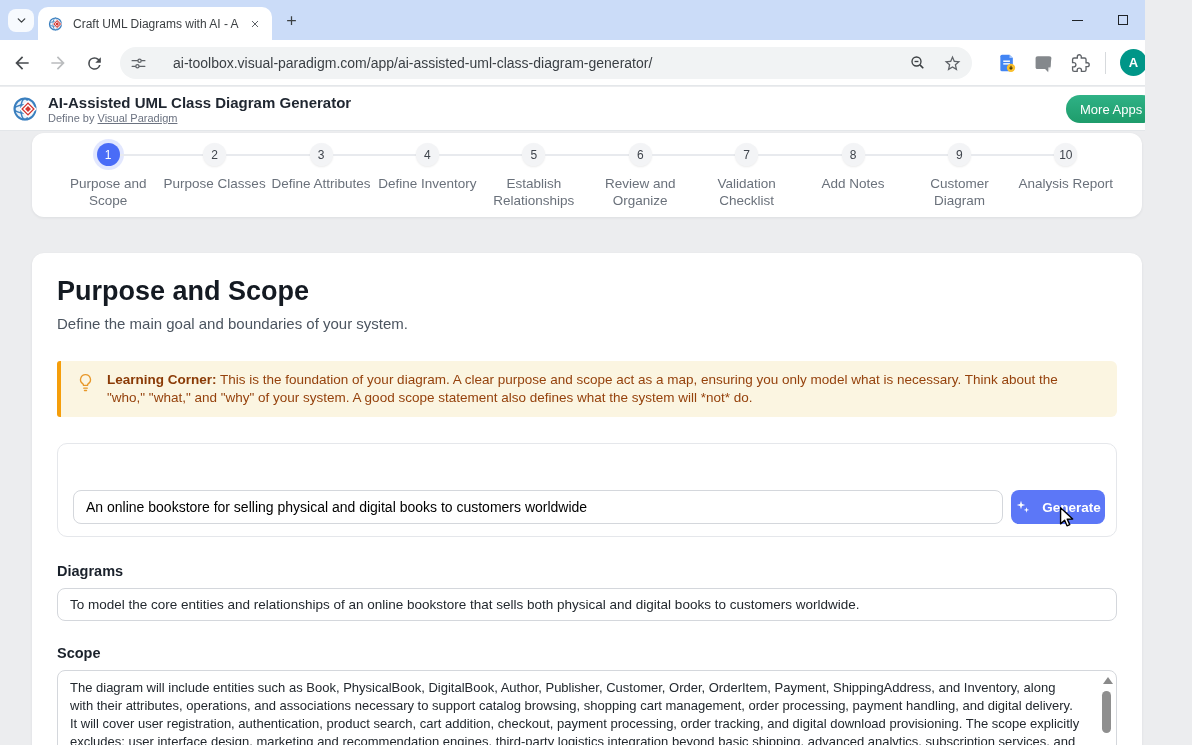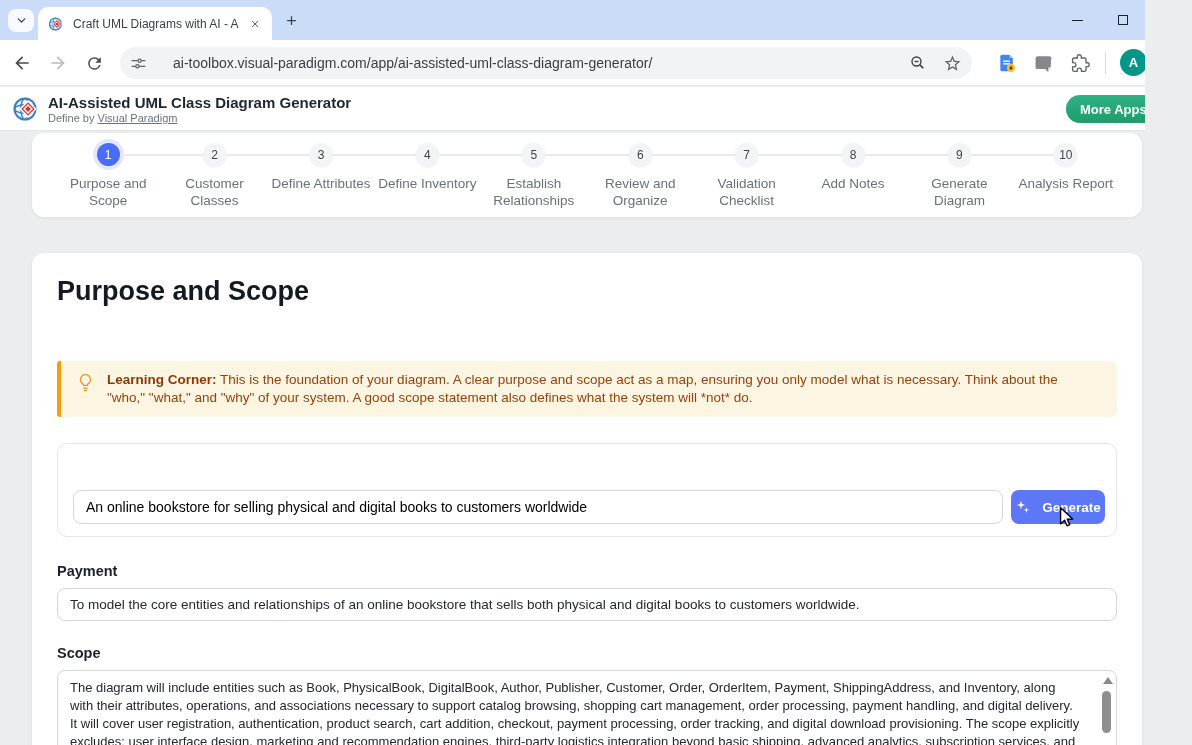--- a/index.html
+++ b/index.html
@@ -45,21 +45,21 @@
           justify-content:center; font-size:16px; color:#54585C; letter-spacing:0; cursor:pointer; }
 
   
   .appheader { position:absolute; left:0; top:87px; width:1192px; height:44px; background:#FFFFFF;
                border-bottom:1px solid #E3E6E9; }
   .logo { position:absolute; left:12px; top:8px; width:28px; height:28px; }
   .app-title { position:absolute; left:48px; top:7px; font-size:15px; font-weight:bold; color:#1F2630; }
   .powered { position:absolute; left:48px; top:25px; font-size:11px; color:#6B7280; }
   .powered a { color:#6B7280; text-decoration:underline; cursor:pointer; }
   .more-apps { position:absolute; left:1066px; top:8px; height:28px; padding:0 14px; border:none; border-radius:14px;
-               background:linear-gradient(180deg,#2FB286,#1E9C6B); color:#fff; font-size:13px; font-weight:bold;
+               background:linear-gradient(180deg,#2FB286,#1E9C6B); color:#fff; font-size:13px; font-weight:normal;
                font-family:inherit; cursor:pointer; }
   .app-avatar { position:absolute; left:1151px; top:8px; width:28px; height:28px; border-radius:50%;
                 background:#9A24AC; color:#fff; font-weight:bold; font-size:14px; display:flex; align-items:center;
                 justify-content:center; cursor:pointer; }
 
   
   .content-bg { position:absolute; left:0; top:131px; width:1175px; height:614px; background:#ECEDEF; }
 
   .stepper-card { position:absolute; left:32px; top:133px; width:1110px; height:84px; background:#fff;
                   border-radius:12px; box-shadow:0 1px 3px rgba(16,24,40,.07); padding:10px 23px 0; }
@@ -251,21 +251,21 @@
             <div class="step-line r"></div>
           </div>
           <div class="step-label">Purpose and Scope</div>
         </div>
         <div class="step">
           <div class="step-top">
             <div class="step-line l"></div>
             <div class="step-circle">2</div>
             <div class="step-line r"></div>
           </div>
-          <div class="step-label">Customer Classes</div>
+          <div class="step-label">Purpose Classes</div>
         </div>
         <div class="step">
           <div class="step-top">
             <div class="step-line l"></div>
             <div class="step-circle">3</div>
             <div class="step-line r"></div>
           </div>
           <div class="step-label">Define Attributes</div>
         </div>
         <div class="step">
@@ -307,35 +307,36 @@
             <div class="step-line r"></div>
           </div>
           <div class="step-label">Add Notes</div>
         </div>
         <div class="step">
           <div class="step-top">
             <div class="step-line l"></div>
             <div class="step-circle">9</div>
             <div class="step-line r"></div>
           </div>
-          <div class="step-label">Generate Diagram</div>
+          <div class="step-label">Customer Diagram</div>
         </div>
         <div class="step">
           <div class="step-top">
             <div class="step-line l"></div>
             <div class="step-circle">10</div>
             <div class="step-line r"></div>
           </div>
           <div class="step-label">Analysis Report</div>
         </div>
       </div>
   </div>
 
   <div class="main-card">
     <div class="h1">Purpose and Scope</div>
+    <div class="sub">Define the main goal and boundaries of your system.</div>
 
     <div class="banner">
       <svg class="bulb" viewBox="0 0 24 26" fill="none" stroke="#E8982A" stroke-width="1.7" stroke-linecap="round">
         <path d="M12 2.5a6.2 6.2 0 0 0-3.6 11.3c.7.5 1.1 1.4 1.1 2.2h5c0-.8.4-1.7 1.1-2.2A6.2 6.2 0 0 0 12 2.5z"></path>
         <line x1="9.8" y1="19.5" x2="14.2" y2="19.5"></line>
         <line x1="10.7" y1="22.5" x2="13.3" y2="22.5"></line>
       </svg>
       <div class="banner-text"><b>Learning Corner:</b><span> This is the foundation of your diagram. A clear purpose and scope act as a map, ensuring you only model what is necessary. Think about the "who," "what," and "why" of your system. A good scope statement also defines what the system will *not* do.</span></div>
     </div>
 
@@ -343,21 +344,21 @@
       <input class="idea-input" type="text" value="An online bookstore for selling physical and digital books to customers worldwide" style="">
       <button class="gen-btn">
         <svg width="15" height="15" viewBox="0 0 20 20" fill="#fff">
           <path d="M8 1l1.3 4.4L13.7 6.7 9.3 8 8 12.4 6.7 8 2.3 6.7 6.7 5.4z"></path>
           <path d="M15.3 9.5l.85 2.85 2.85.85-2.85.85-.85 2.85-.85-2.85-2.85-.85 2.85-.85z"></path>
         </svg>
         <span>Generate</span>
       </button>
     </div>
 
-    <div class="field-label" style="top:310px">Payment</div>
+    <div class="field-label" style="top:310px">Diagrams</div>
     <input class="purpose-input" type="text" value="To model the core entities and relationships of an online bookstore that sells both physical and digital books to customers worldwide." style="">
 
     <div class="field-label" style="top:392px">Scope</div>
     <div class="scope-box">
       <div class="scope-text">The diagram will include entities such as Book, PhysicalBook, DigitalBook, Author, Publisher, Customer, Order, OrderItem, Payment, ShippingAddress, and Inventory, along with their attributes, operations, and associations necessary to support catalog browsing, shopping cart management, order processing, payment handling, and digital delivery. It will cover user registration, authentication, product search, cart addition, checkout, payment processing, order tracking, and digital download provisioning. The scope explicitly excludes: user interface design, marketing and recommendation engines, third-party logistics integration beyond basic shipping, advanced analytics, subscription services, and support for non-book media. The</div>
       <div class="scope-sb">
         <div class="sb-up"></div>
         <div class="sb-thumb"></div>
       </div>
     </div>

